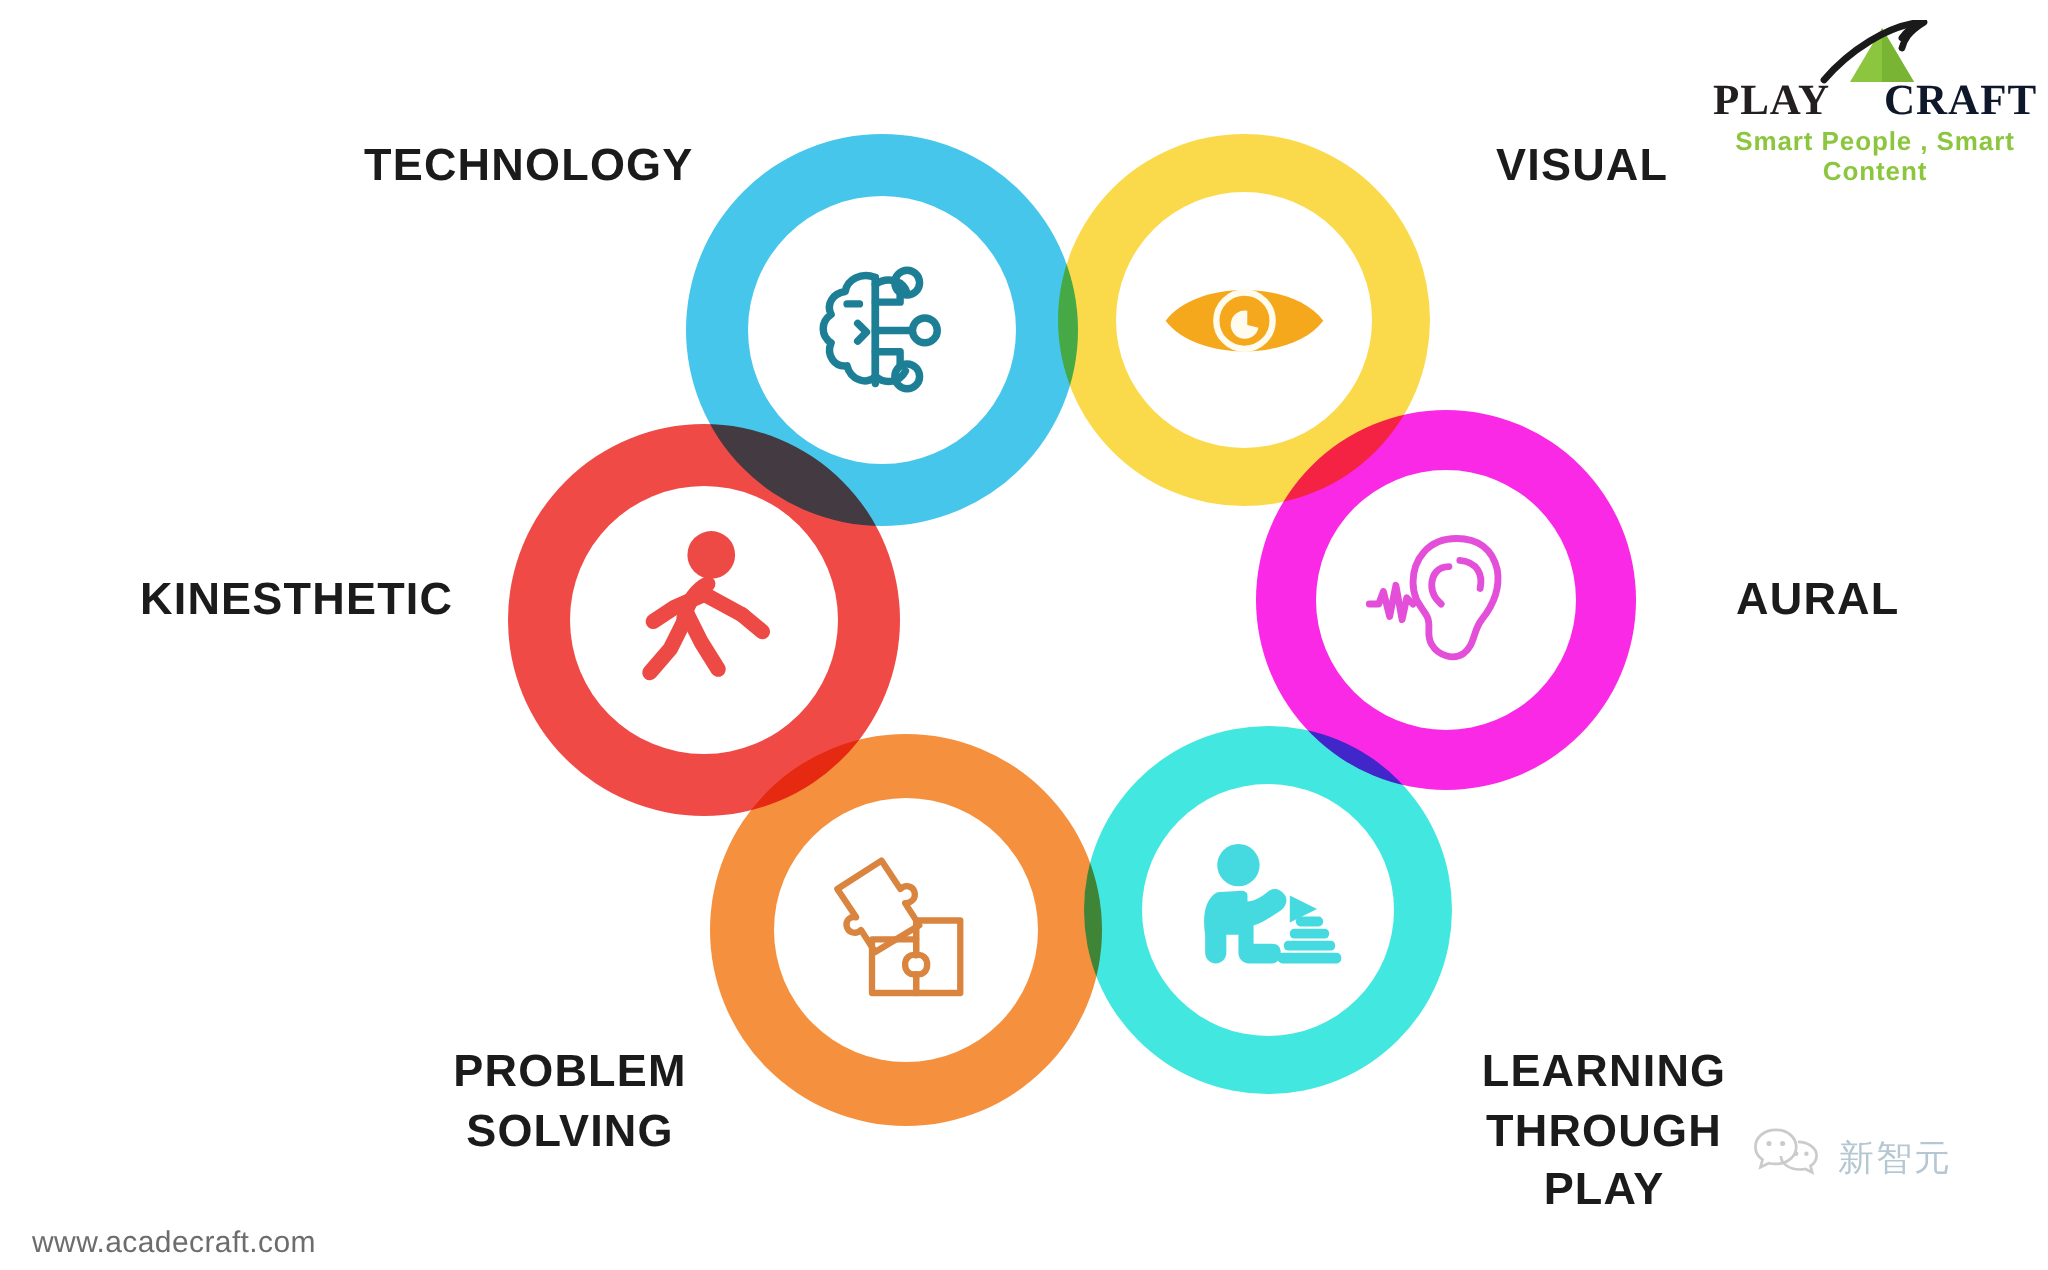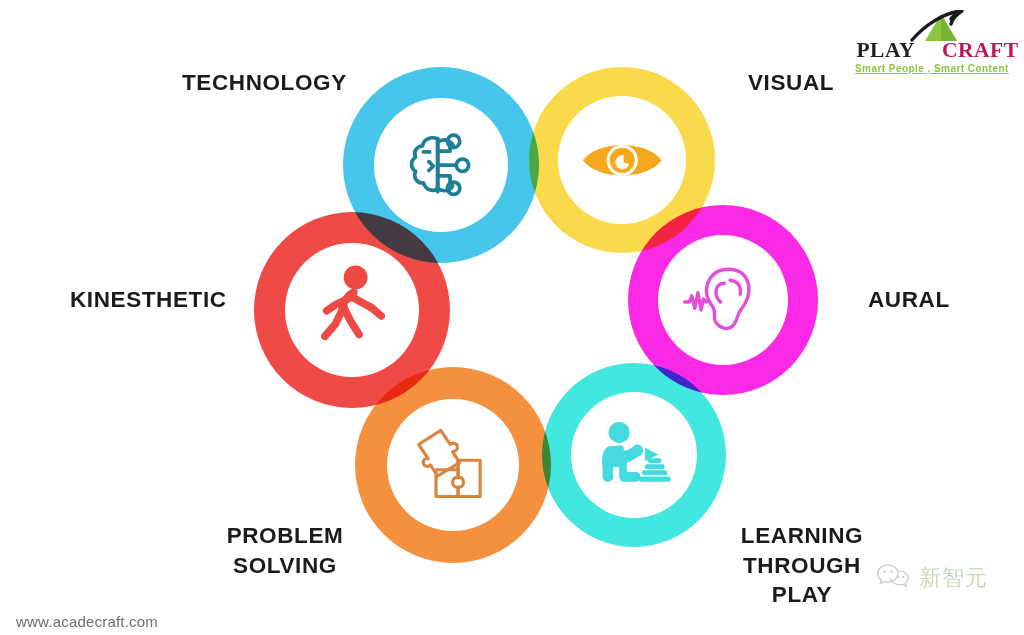--- a/index.html
+++ b/index.html
@@ -14,25 +14,25 @@
   
   .logo { position:absolute; left:855px; top:10px; width:165px; height:62px; }
   .logo-mark { position:absolute; left:55px; top:0px; width:62px; height:34px; }
   .logo-word {
     position:absolute; left:0; top:30px; width:165px;
     text-align:center; font-size:21.5px; font-weight:700;
     letter-spacing:0.5px; line-height:1;
     font-family:"Liberation Serif", serif;
   }
   .logo-word .a { color:#231f20; }
-  .logo-word .b { color:#be185d;margin-left:27px; }
+  .logo-word .b { color:#0f172a;margin-left:27px; }
   .logo-tag {
     position:absolute; left:0; top:53px; width:165px;
-    font-size:10px; font-weight:700;
-    letter-spacing:0.45px; color:#8cc63e;text-decoration:underline;
+    text-align:center; font-size:13px; font-weight:700;
+    letter-spacing:0.45px; color:#8cc63e;
   }
 
   
   .stage { position:absolute; left:0; top:0; width:1024px; height:516px; }
 
   
   .rings { position:absolute; inset:0; isolation:isolate; }
   .ring {
     position:absolute; border-radius:50%;
     mix-blend-mode:multiply;
@@ -66,21 +66,21 @@
     font-size:15px; color:#6d6d6d; letter-spacing:0.2px;
   }
 
   
   .watermark {
     position:absolute; left:876px; top:562px;
     display:flex; align-items:center; gap:9px;
     opacity:0.30;
   }
   .wm-text {
-    font-size:22px; color:#4d7c0f; letter-spacing:1px;
+    font-size:18px; color:#0c4a6e; letter-spacing:1px;
     font-family:"DejaVu Sans", sans-serif;
   }
 </style>
 </head>
 <body>
 
 <div class="stage">
 
   <div class="rings" id="rings">
       <div class="ring" style="left: 343px; top: 67px; width: 196px; height: 196px;">

